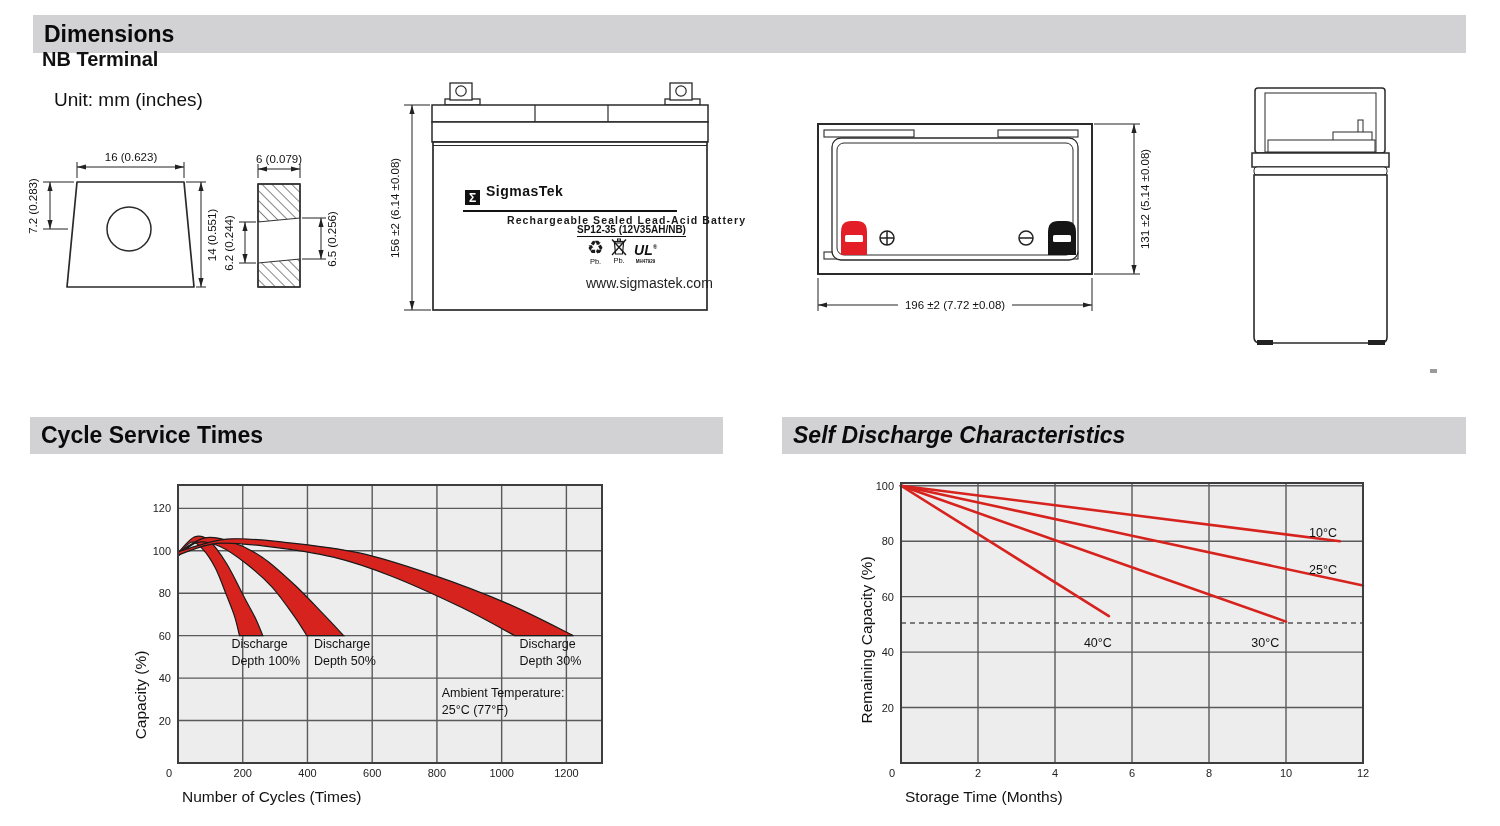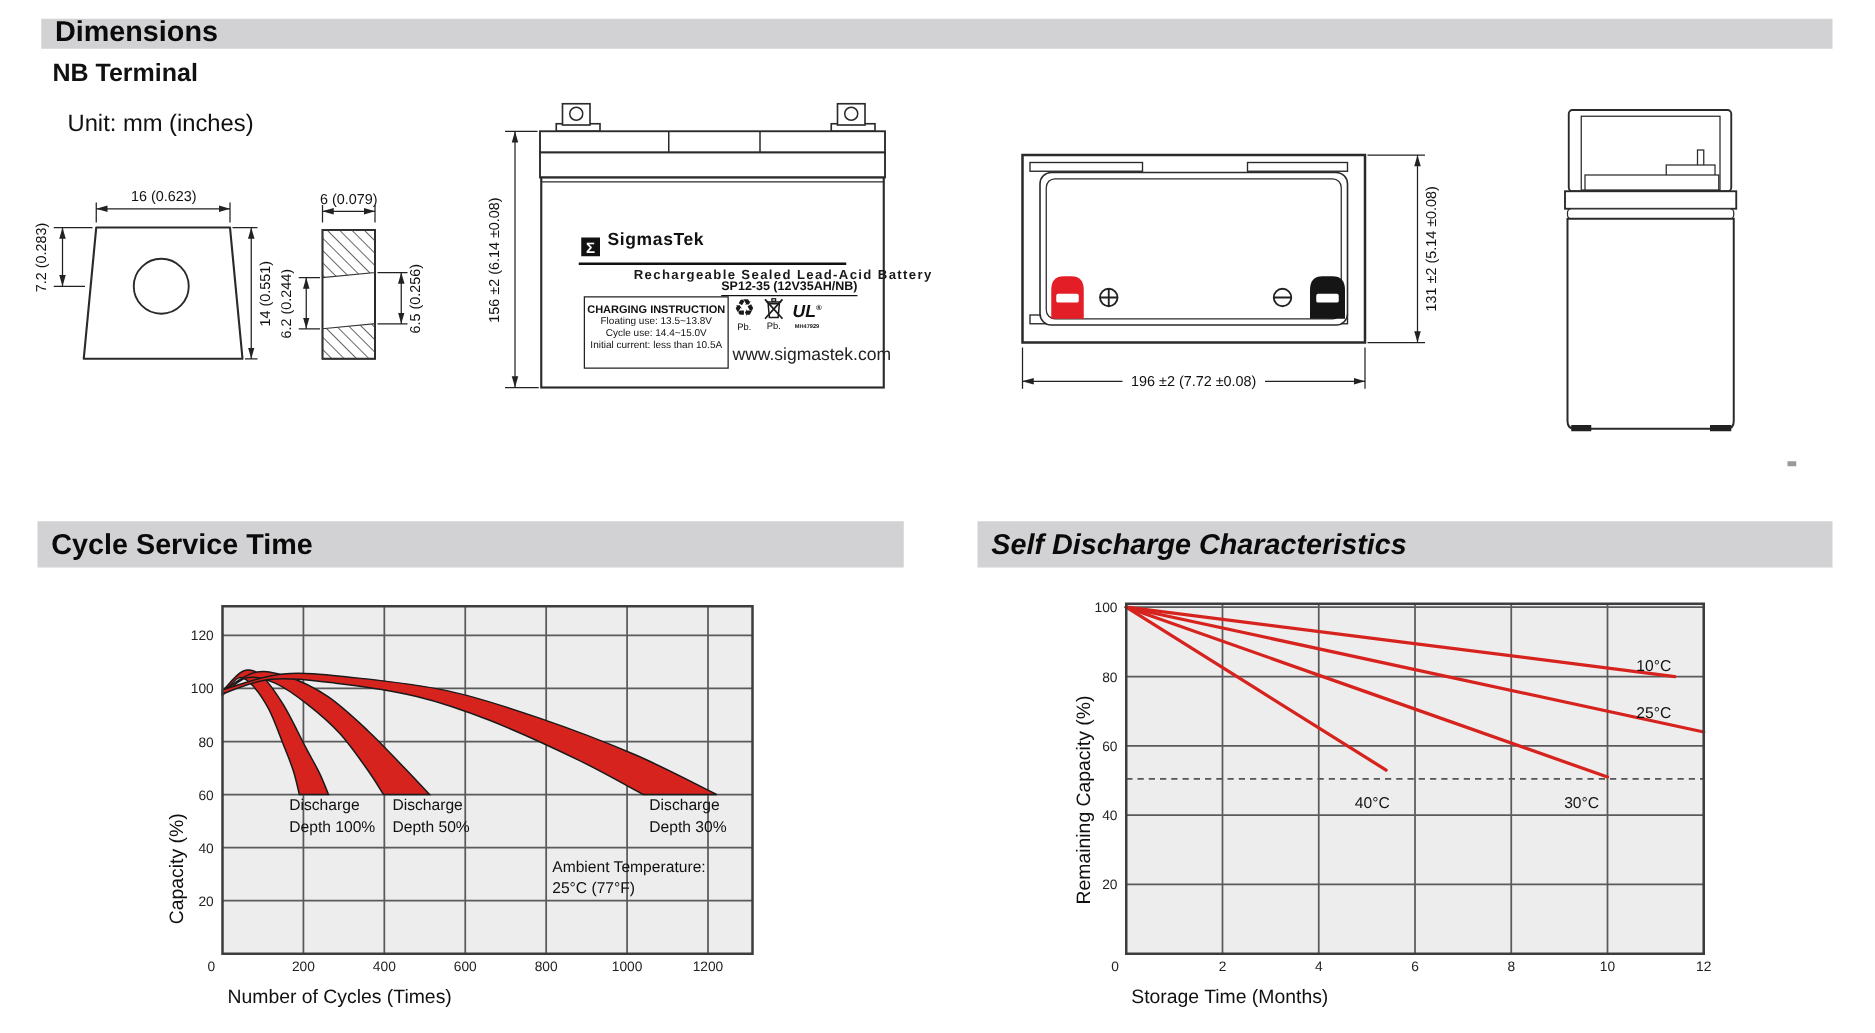--- a/index.html
+++ b/index.html
@@ -33,21 +33,21 @@
   .ul-glyph sup{font-size:6px;}
   .ulcode{font-size:4.5px;font-weight:bold;}
   .website{position:absolute;left:131px;top:97px;font-size:14px;color:#222;}
   .speck{position:absolute;left:1430px;top:369px;width:7px;height:4px;background:#9a9a9a;}
 </style>
 </head>
 <body>
 
 <div class="page">
 
-  <div class="secbar" style="left:33px;top:15px;width:1433px;height:24px;align-items:flex-end;">
+  <div class="secbar" style="left:33px;top:15px;width:1433px;height:38px;">
     <span>Dimensions</span>
   </div>
   <div class="h-sub" style="left:42px;top:48px;">NB Terminal</div>
   <div class="h-note" style="left:54px;top:89px;">Unit: mm (inches)</div>
 
   <svg class="abs drawing" style="left:28px;top:148px;" width="215" height="165" viewBox="0 0 215 165">
     <defs>
       <marker id="tf-s" markerWidth="10" markerHeight="8" refX="0" refY="3" orient="auto">
           <path d="M0,3 L9,0.4 L9,5.6 Z" fill="#222"></path>
         </marker>
@@ -126,26 +126,20 @@
     <rect x="43" y="64" width="274" height="168" fill="#fff" stroke="#2a2a2a" stroke-width="1.7"></rect>
     <line x1="43" y1="67.5" x2="317" y2="67.5" stroke="#2a2a2a" stroke-width="1"></line>
   </svg>
 
   <div class="bf-label">
     <div class="sigma-box">Σ</div>
     <span class="brand">SigmasTek</span>
     <span class="model">SP12-35 (12V35AH/NB)</span>
     <div class="bf-rule"></div>
     <div class="bf-sub">Rechargeable Sealed Lead-Acid Battery</div>
-    <div class="chargebox">
-      <div class="ct">CHARGING INSTRUCTION</div>
-      <div class="cl">Floating use: 13.5~13.8V</div>
-      <div class="cl">Cycle use: 14.4~15.0V</div>
-      <div class="cl">Initial current: less than 10.5A</div>
-    </div>
     <div class="icons">
       <div class="ic">
         <div class="glyph">♻</div>
         <div class="pb">Pb.</div>
       </div>
       <div class="ic">
         <svg width="16" height="19" viewBox="0 0 16 19">
           <rect x="6.5" y="1" width="3" height="2" fill="none" stroke="#1a1a1a" stroke-width="1"></rect>
           <line x1="2" y1="3.5" x2="14" y2="3.5" stroke="#1a1a1a" stroke-width="1.2"></line>
           <path d="M3.5,5 h9 l-1,11 h-7 Z" fill="none" stroke="#1a1a1a" stroke-width="1.2"></path>
@@ -207,21 +201,21 @@
     <rect x="14" y="73" width="137" height="14" fill="#fff" stroke="#2a2a2a" stroke-width="1.5"></rect>
     <rect x="16" y="87" width="133" height="8" rx="3" fill="#fff" stroke="#2a2a2a" stroke-width="1"></rect>
     <path d="M16,95 L149,95 L149,257 Q149,263 143,263 L22,263 Q16,263 16,257 Z" fill="#fff" stroke="#2a2a2a" stroke-width="1.6"></path>
     <rect x="19" y="260" width="16" height="5" fill="#222"></rect>
     <rect x="130" y="260" width="17" height="5" fill="#222"></rect>
   </svg>
 
   <div class="speck"></div>
 
   <div class="secbar" style="left:30px;top:417px;width:693px;height:37px;">
-    <span>Cycle Service Time</span>
+    <span>Cycle Service Times</span>
   </div>
 
   <div class="secbar" style="left:782px;top:417px;width:684px;height:37px;font-style:italic;">
     <span>Self Discharge Characteristics</span>
   </div>
 
   <svg id="chart-cycle" class="abs" style="left:118px;top:470px;" width="545" height="356" viewBox="0 0 545 356">
       <rect x="60" y="15" width="424" height="278" fill="#ededed"></rect>
       <text x="51" y="307" text-anchor="middle" font-size="11" fill="#222">0</text>
       <line x1="124.73282442748092" y1="15" x2="124.73282442748092" y2="293" stroke="#5a5a5c" stroke-width="1.4"></line>

